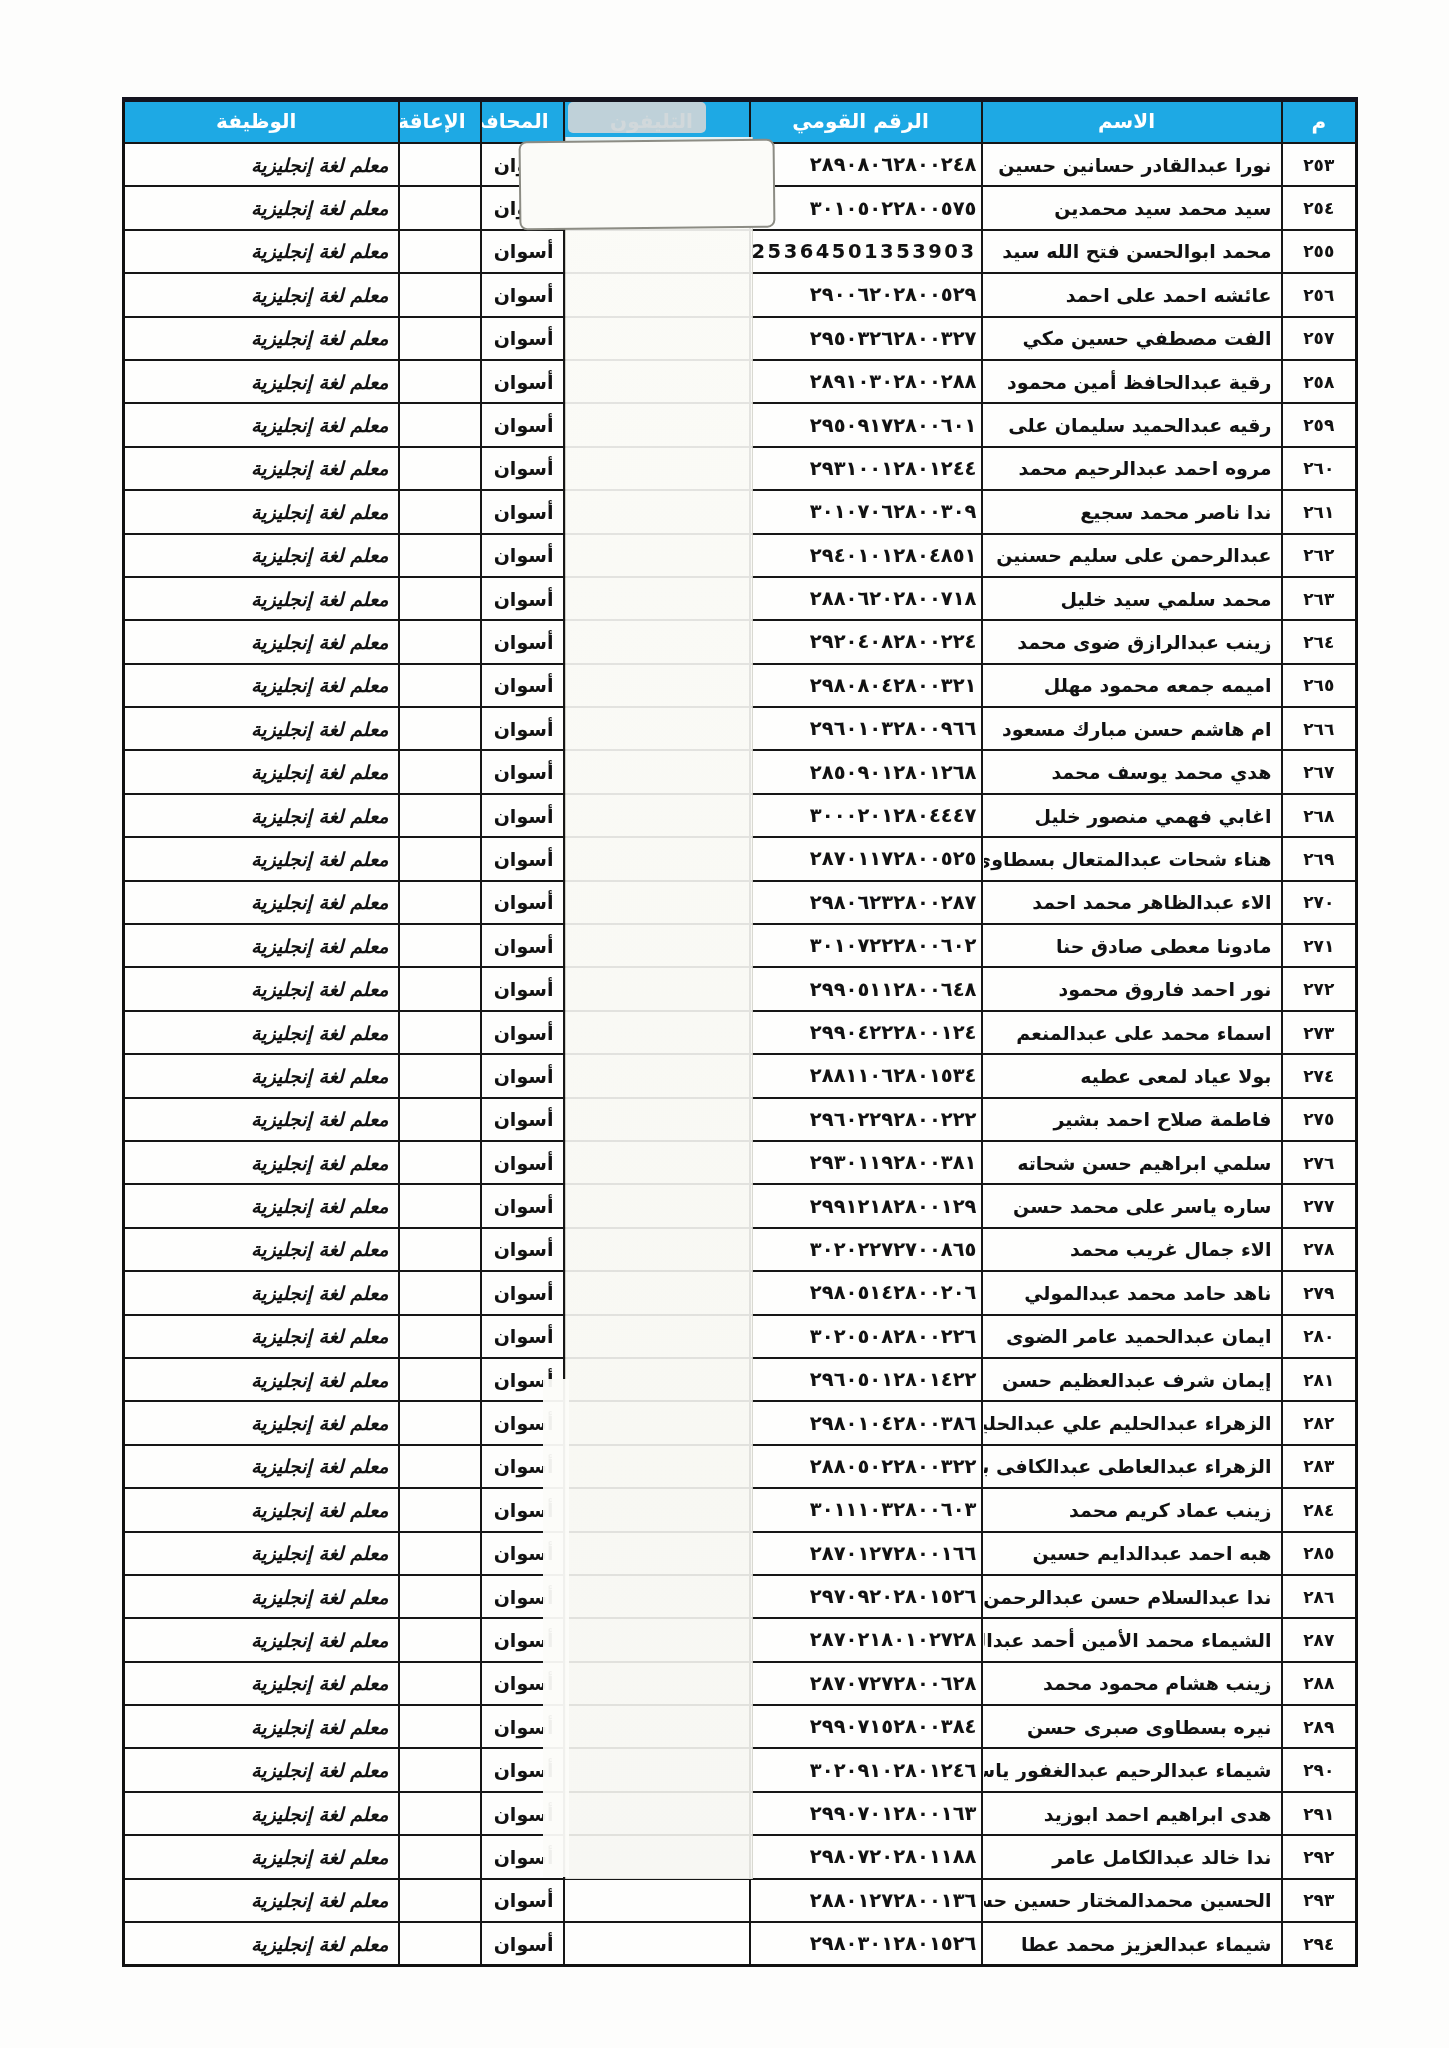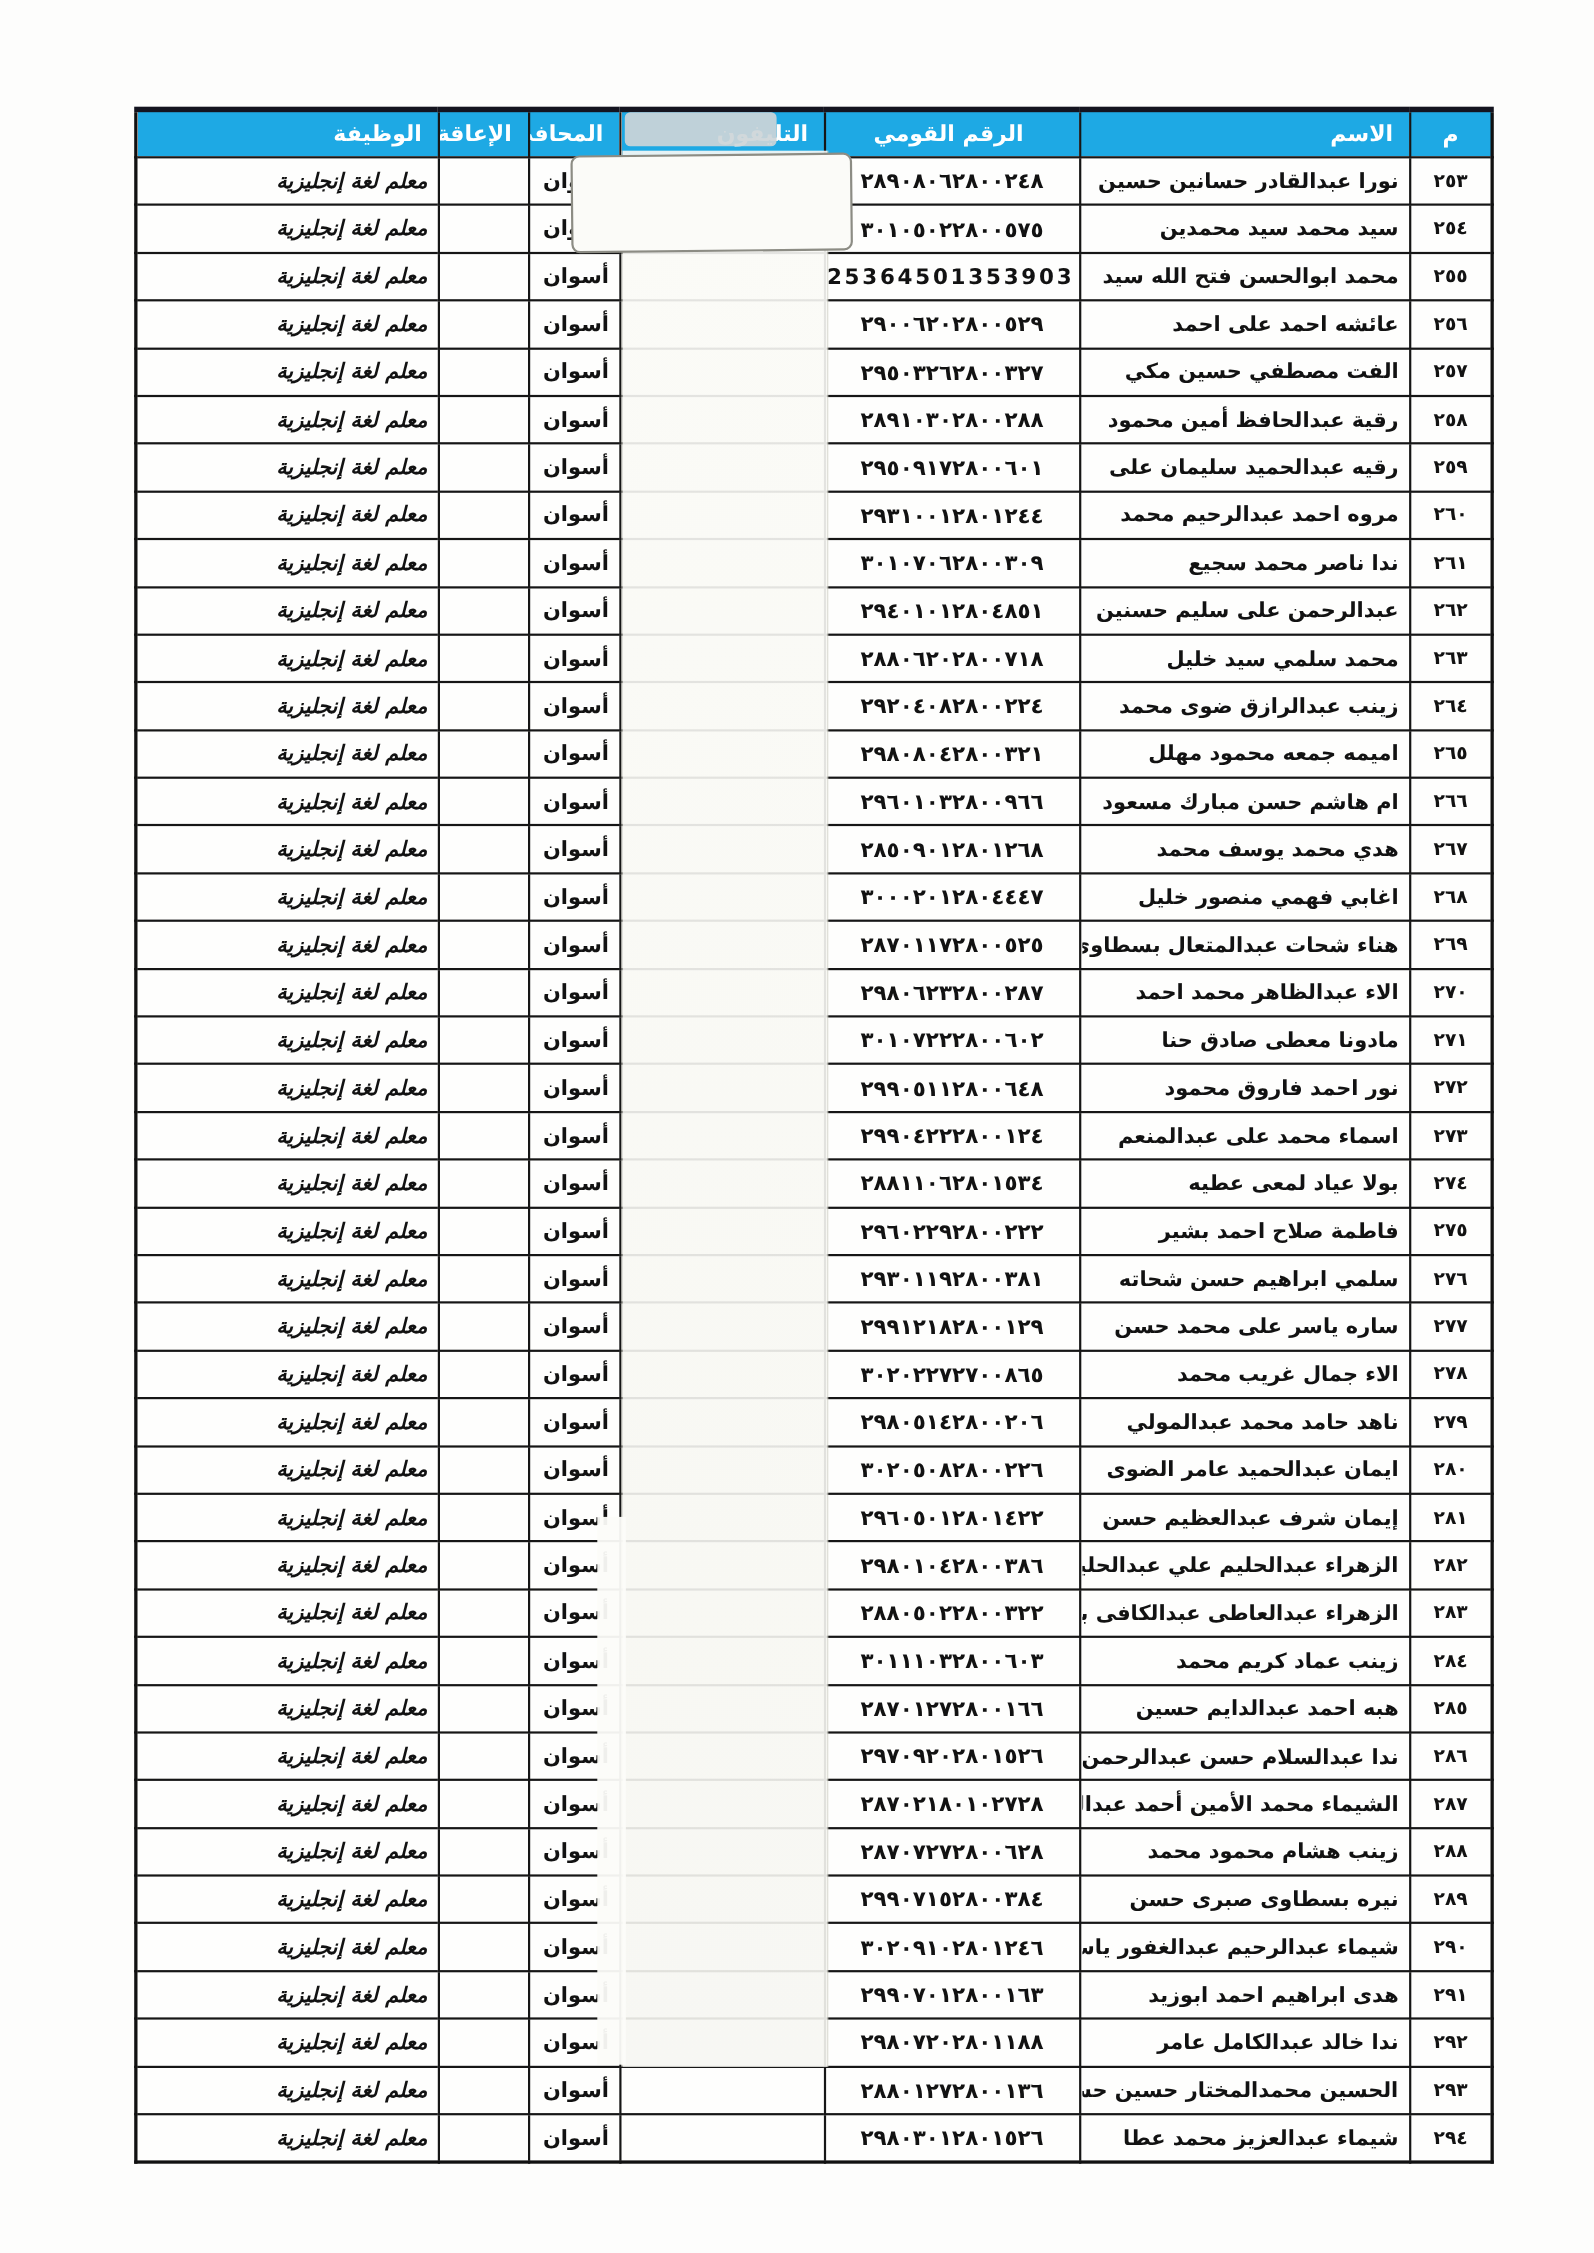--- a/index.html
+++ b/index.html
@@ -26,29 +26,29 @@
   col.c-job{width:275px;}
   th,td{
     border:2px solid #161616;
     overflow:hidden;white-space:nowrap;
     font-weight:bold;color:#121212;
   }
   table{border:3px solid #111;}
   thead th{
     background:#1EA9E4;color:#ffffff;
     height:38px;font-size:20px;
-    text-align:right;padding:0 14px 2px 4px;
+    text-align:center;padding:0 14px 2px 4px;
     border-top:5px solid #14141f;
   }
   thead th.col-no{text-align:center;padding:0 2px;}
   thead th.col-national_id{padding-left:40px;padding-right:50px;}
   tbody td{height:41.4px;font-size:19px;text-align:right;padding:0 9px 0 3px;}
   tbody td.col-no{text-align:center;font-size:17px;padding:0 2px;letter-spacing:1px;}
   tbody td.col-name{font-size:19px;border-radius:12px;}
-  tbody td.col-national_id{text-align:center;font-size:19.5px;letter-spacing:2.5px;padding:0 4px;}
+  tbody td.col-national_id{font-size:19.5px;letter-spacing:2.5px;padding:0 4px;}
   tbody td.col-phone{padding:0;}
   tbody td.col-governorate{font-size:19px;}
   tbody td.col-job{font-size:19px;font-style:italic;}
   
   .redaction-strip{
     position:absolute;z-index:5;
     left:440px;top:40px;width:186px;height:1742px;
     background:linear-gradient(180deg,#fbfbf7,#f7f7f2);
     opacity:0.90;
     border-left:1px solid #c9c9c0;border-right:1px solid #d6d6cd;

